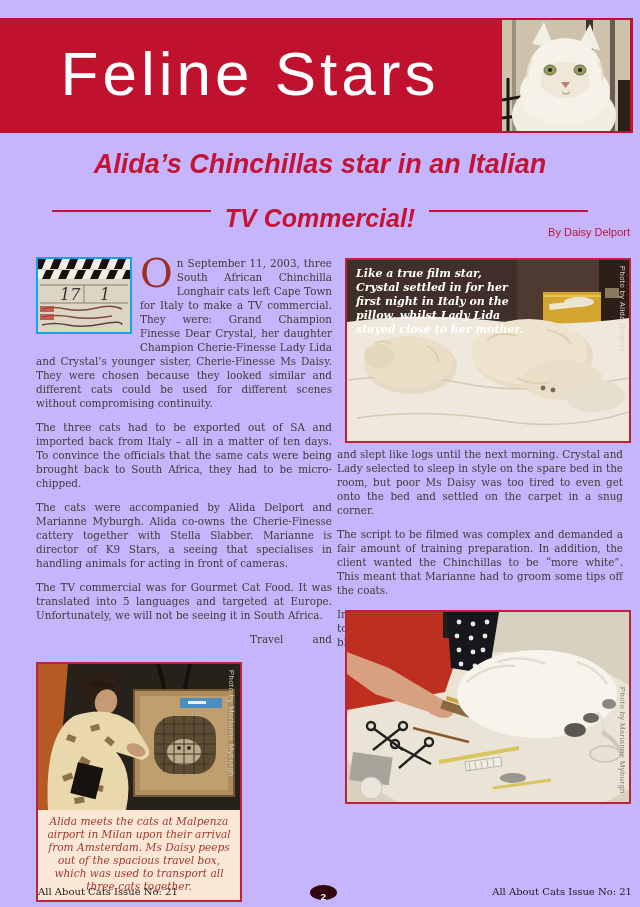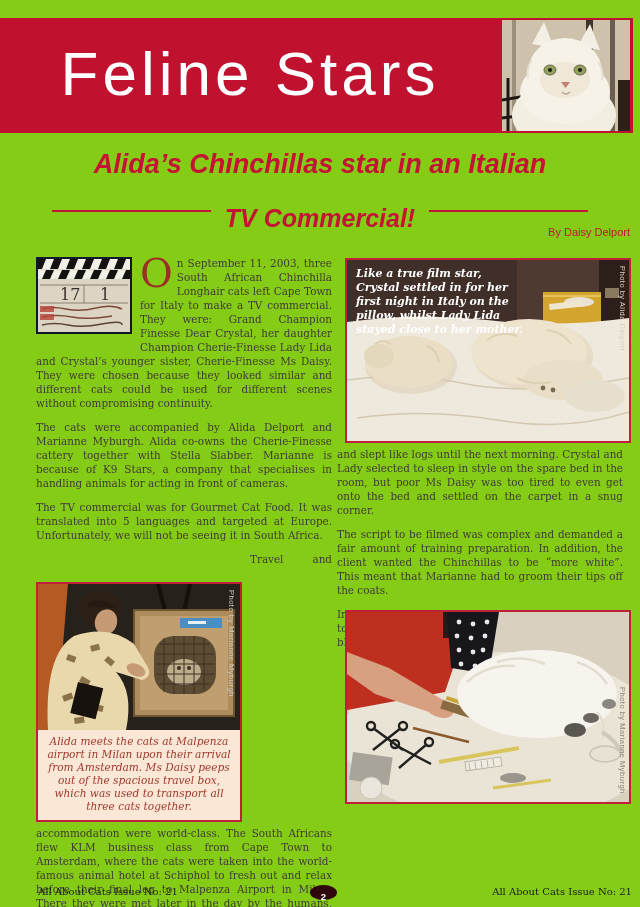--- a/index.html
+++ b/index.html
@@ -1,16 +1,16 @@
 <!DOCTYPE html>
 <html><head>
 <meta charset="utf-8">
 <style>
   html,body{margin:0;padding:0;background:#ffffff;}
-  .page{position:relative;width:640px;height:907px;background:#84cc16;overflow:hidden;
+  .page{position:relative;width:640px;height:907px;background:#c4b5fd;overflow:hidden;
         font-family:"DejaVu Serif", serif;}
 
   
   .masthead{position:absolute;left:0;top:18px;width:633px;height:115px;background:#c0112f;}
   .masthead-title{position:absolute;left:0;top:6px;width:500px;text-align:center;
       font-family:"Liberation Sans", sans-serif;font-weight:400;color:#ffffff;
       font-size:62px;letter-spacing:4px;line-height:100px;}
   .head-photo{position:absolute;left:502px;top:2px;width:128px;height:111px;background:#cfc2ad;}
   .head-photo svg{display:block;width:100%;height:100%;}
 
@@ -26,22 +26,22 @@
   .byline{position:absolute;right:10px;top:226px;font-family:"Liberation Sans", sans-serif;
       font-size:11px;color:#c41334;}
 
   
   .col-left{position:absolute;left:36px;top:256px;width:296px;}
   .col-right{position:absolute;left:337px;top:447px;width:286px;}
   .para{font-size:10.4px;line-height:14px;color:#423b35;text-align:justify;}
   .para + .para{margin-top:10px;}
   .dropcap{float:left;font-size:40px;line-height:33px;color:#9c2f28;margin:1px 4px 0 0;
       font-family:"DejaVu Serif", serif;}
-  .clapper{float:left;width:92px;height:73px;border:2px solid #0f172a;margin:1px 8px 10px 0;
-      background:#ddd5c4;}
+  .clapper{float:left;width:92px;height:73px;border:2px solid #0ea5e9;margin:1px 8px 10px 0;
+      background:#ddd5c4;font-style:italic;}
   .clapper svg{display:block;width:100%;height:100%;}
 
   
   .figure{border:2px solid #bd2238;background:#fbe7d5;box-sizing:border-box;}
   .figure-caption{padding:5px 8px 7px;font-style:italic;text-align:center;
       color:#a03a30;font-size:10.6px;line-height:13px;font-family:"DejaVu Serif", serif;}
   .photo{position:relative;overflow:hidden;}
   .photo svg{display:block;width:100%;height:100%;}
   .credit{position:absolute;right:2px;writing-mode:vertical-rl;font-family:"Liberation Sans", sans-serif;
       font-size:7.5px;letter-spacing:.5px;}
@@ -135,21 +135,22 @@
           <text x="22" y="41" font-size="16" fill="#3a332c" font-family="DejaVu Serif, serif">17</text>
           <text x="62" y="41" font-size="16" fill="#3a332c" font-family="DejaVu Serif, serif">1</text>
           <path d="M4 50 q10 -3 24 0 t30 -1 t26 1" stroke="#7c4a3a" stroke-width="1.4" fill="none"></path>
           <path d="M4 58 q14 -3 30 0 t40 -1" stroke="#7c4a3a" stroke-width="1.4" fill="none"></path>
           <path d="M4 66 q12 -3 26 0 t34 -1 t20 1" stroke="#58423a" stroke-width="1.4" fill="none"></path>
           <rect x="2" y="47" width="14" height="6" fill="#b5433a" opacity="0.8"></rect>
           <rect x="2" y="55" width="14" height="6" fill="#b5433a" opacity="0.8"></rect>
         </svg>
       </span><span class="dropcap">O</span><span>n September 11, 2003, three South African Chinchilla Longhair cats left Cape Town for Italy to make a TV commercial. They were: Grand Champion Finesse Dear Crystal, her daughter Champion Cherie-Finesse Lady Lida and Crystal’s younger sister, Cherie-Finesse Ms Daisy. They were chosen because they looked similar and different cats could be used for different scenes without compromising continuity.</span>
     </div>
-    <div class="para">The cats were accompanied by Alida Delport and Marianne Myburgh. Alida co-owns the Cherie-Finesse cattery together with Stella Slabber. Marianne is because of K9 Stars, a company that specialises in handling animals for acting in front of cameras.</div>
+    <div class="para">The three cats had to be exported out of SA and imported back from Italy – all in a matter of ten days. To convince the officials that the same cats were being brought back to South Africa, they had to be micro-chipped.</div>
+    <div class="para">The cats were accompanied by Alida Delport and Marianne Myburgh. Alida co-owns the Cherie-Finesse cattery together with Stella Slabber. Marianne is director of K9 Stars, a seeing that specialises in handling animals for acting in front of cameras.</div>
     <div class="para">The TV commercial was for Gourmet Cat Food. It was translated into 5 languages and targeted at Europe. Unfortunately, we will not be seeing it in South Africa.</div>
     <div class="para">
       <div class="airport-box figure">
         <div class="photo airport-photo">
           <svg viewBox="0 0 202 146" preserveAspectRatio="none">
             <rect x="0" y="0" width="202" height="146" fill="#27211b"></rect>
             <polygon points="0,0 30,0 18,146 0,146" fill="#b55a22"></polygon>
             <line x1="120" y1="0" x2="128" y2="30" stroke="#15100c" stroke-width="4"></line>
             <line x1="152" y1="0" x2="146" y2="28" stroke="#15100c" stroke-width="4"></line>
             <rect x="96" y="26" width="100" height="106" fill="#ad8c5e" stroke="#6e552f" stroke-width="2"></rect>
@@ -227,21 +228,21 @@
         <circle cx="196" cy="128" r="2.4" fill="#7a6a52"></circle>
         <circle cx="206" cy="130" r="2.4" fill="#7a6a52"></circle>
       </svg>
       <div class="bed-overlay">Like a true film star, Crystal settled in for her first night in Italy on the pillow, whilst Lady Lida stayed close to her mother.</div>
       <span class="credit">Photo by Alida Delport</span>
     </div>
   </div>
 
   <div class="col-right">
     <div class="para">and slept like logs until the next morning. Crystal and Lady selected to sleep in style on the spare bed in the room, but poor Ms Daisy was too tired to even get onto the bed and settled on the carpet in a snug corner.</div>
-    <div class="para">The script to be filmed was complex and demanded a fair amount of training preparation. In addition, the client wanted the Chinchillas to be “more white”. This meant that Marianne had to groom their tips off the coats.</div>
+    <div class="para">The script to be filmed was complex and demanded a fair amount of training preparation. In addition, the client wanted the Chinchillas to be “more white”. This meant that Marianne had to groom some tips off the coats.</div>
     <div class="para">In reality, The Chinchilla Longhair is a tabby cat. The top third of the long hairs on the body of the cats are black, whilst the</div>
   </div>
 
   <div class="groom-box figure">
     <div class="photo groom-photo">
       <svg viewBox="0 0 282 190" preserveAspectRatio="none">
         <rect x="0" y="0" width="282" height="190" fill="#d9d1bf"></rect>
         <ellipse cx="155" cy="125" rx="160" ry="85" fill="#eae4d6"></ellipse>
         <polygon points="0,0 125,0 98,80 0,98" fill="#bd2f1e"></polygon>
         <rect x="96" y="0" width="22" height="26" fill="#241c16"></rect>

